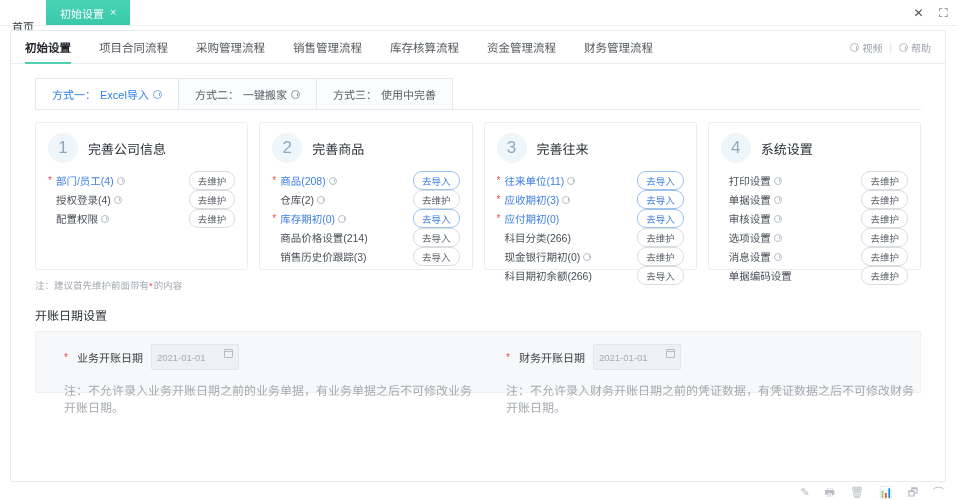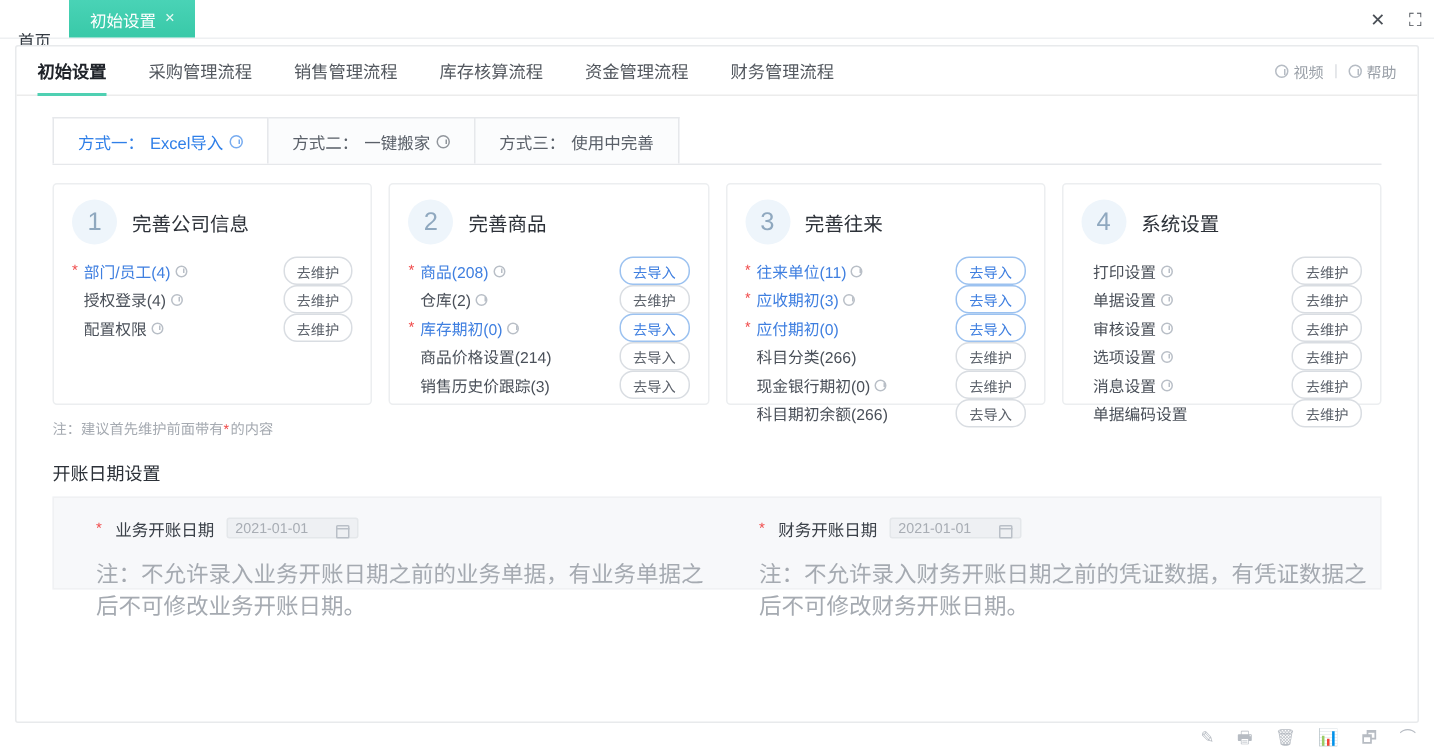--- a/index.html
+++ b/index.html
@@ -233,42 +233,42 @@
     flex: 1 1 0;
     padding: 12px 0 0 28px;
   }
   .date-line {
     display: flex; align-items: center; gap: 8px;
   }
   .date-label {
     font-size: 11px; color: #3b4149; white-space: nowrap;
   }
   .date-input {
-    width: 88px; height: 14px;
+    width: 88px; height: 26px;
     background: #eef0f3;
     border: 1px solid #e4e7ea;
     border-radius: 2px;
     font-size: 9.5px; color: #a8adb4;
     display: flex; align-items: center;
     padding: 0 5px;
     position: relative;
     cursor: pointer;
   }
   .cal-icon {
     position: absolute; right: 5px; top: 4px;
     width: 9px; height: 9px;
     border: 1px solid #b9bfc7;
     border-radius: 1px;
   }
   .cal-icon::before {
     content:""; position:absolute; left:-1px; top:1px;
     width:9px; height:1px; background:#b9bfc7;
   }
   .date-note {
-    font-size: 15px; color: #a5aab1;
+    font-size: 12px; color: #a5aab1;
     margin-top: 11px;
   }
 
   
   .botbar {
     position: absolute; right: 12px; bottom: 2px;
     display: flex; align-items: center; gap: 15px;
     color: #b7bcc3;
   }
   .botbar span {
@@ -290,20 +290,23 @@
     <span>✕</span>
     <span>⛶</span>
   </div>
 </div>
 
 <div class="panel">
 
   <div class="navtabs">
     <div class="navtab active">
       <span>初始设置</span>
+    </div>
+    <div class="navtab">
+      <span>项目合同流程</span>
     </div>
     <div class="navtab">
       <span>采购管理流程</span>
     </div>
     <div class="navtab">
       <span>销售管理流程</span>
     </div>
     <div class="navtab">
       <span>库存核算流程</span>
     </div>

